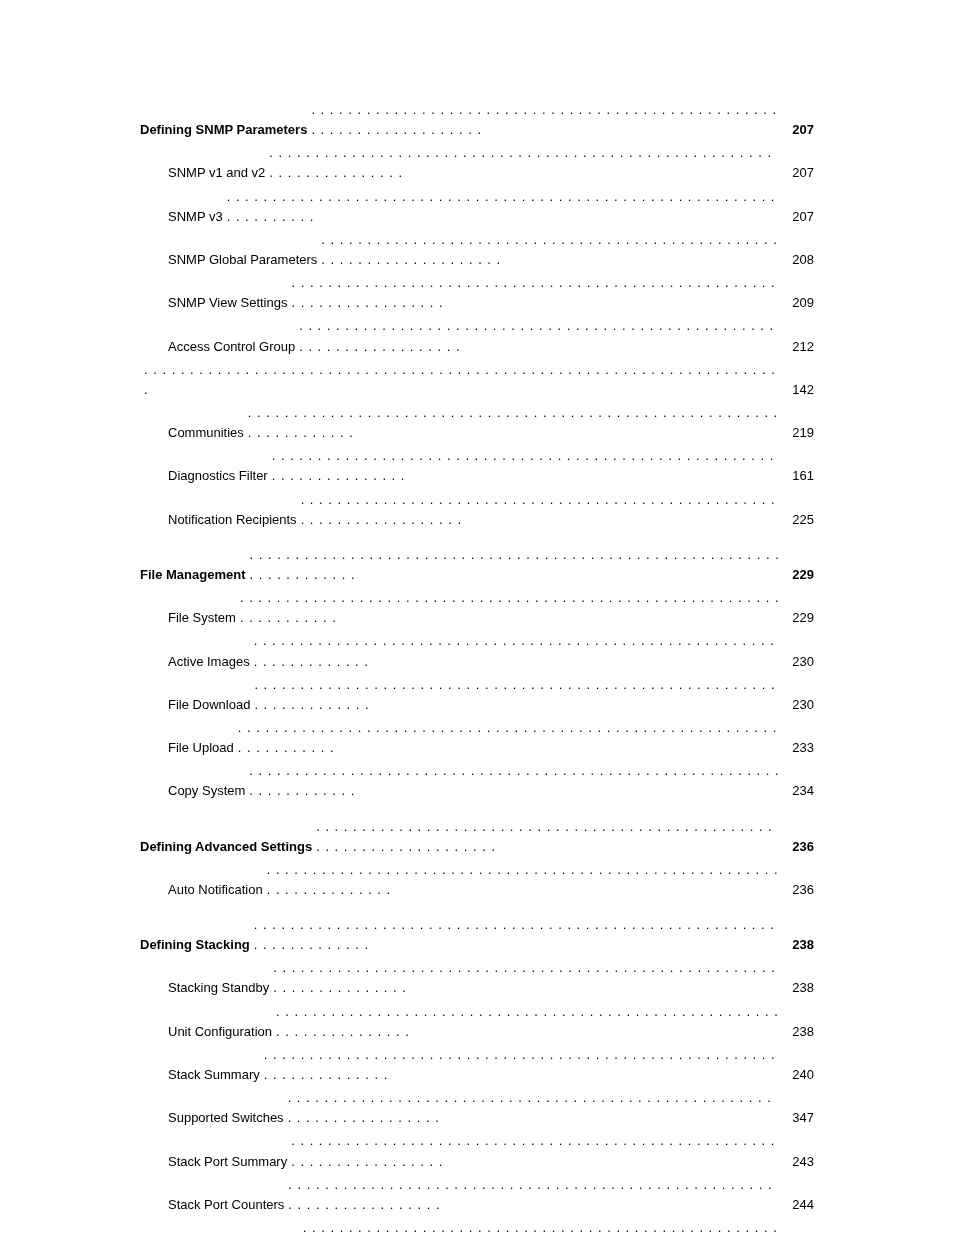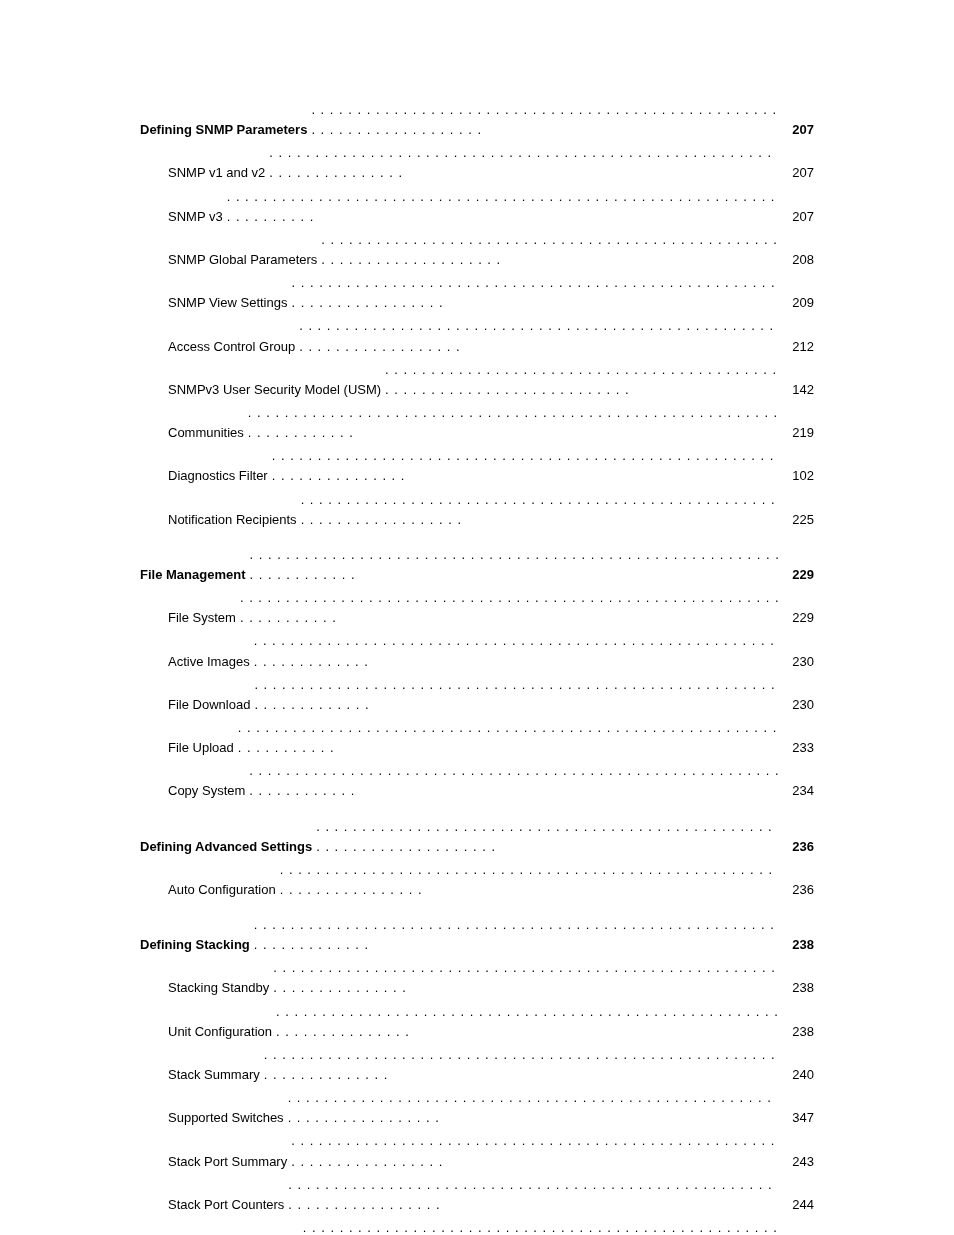--- a/index.html
+++ b/index.html
@@ -95,33 +95,32 @@
         <span class="entry-text">SNMP View Settings</span>
         <span class="dots">. . . . . . . . . . . . . . . . . . . . . . . . . . . . . . . . . . . . . . . . . . . . . . . . . . . . . . . . . . . . . . . . . . . . . .</span>
         <span class="page-num">209</span>
       </div>
       <div class="toc-row sub-entry">
         <span class="entry-text">Access Control Group</span>
         <span class="dots">. . . . . . . . . . . . . . . . . . . . . . . . . . . . . . . . . . . . . . . . . . . . . . . . . . . . . . . . . . . . . . . . . . . . . .</span>
         <span class="page-num">212</span>
       </div>
       <div class="toc-row sub-entry">
-        <span class="entry-text">SNMPv3 User Security Model (USM)</span>
         <span class="dots">. . . . . . . . . . . . . . . . . . . . . . . . . . . . . . . . . . . . . . . . . . . . . . . . . . . . . . . . . . . . . . . . . . . . . .</span>
         <span class="page-num">142</span>
       </div>
       <div class="toc-row sub-entry">
         <span class="entry-text">Communities</span>
         <span class="dots">. . . . . . . . . . . . . . . . . . . . . . . . . . . . . . . . . . . . . . . . . . . . . . . . . . . . . . . . . . . . . . . . . . . . . .</span>
         <span class="page-num">219</span>
       </div>
       <div class="toc-row sub-entry">
         <span class="entry-text">Diagnostics Filter</span>
         <span class="dots">. . . . . . . . . . . . . . . . . . . . . . . . . . . . . . . . . . . . . . . . . . . . . . . . . . . . . . . . . . . . . . . . . . . . . .</span>
-        <span class="page-num">102</span>
+        <span class="page-num">161</span>
       </div>
       <div class="toc-row sub-entry">
         <span class="entry-text">Notification Recipients</span>
         <span class="dots">. . . . . . . . . . . . . . . . . . . . . . . . . . . . . . . . . . . . . . . . . . . . . . . . . . . . . . . . . . . . . . . . . . . . . .</span>
         <span class="page-num">225</span>
       </div>
       <div style="height: 12px;"></div>
       <div class="toc-row section-header">
         <span class="entry-text">File Management</span>
         <span class="dots">. . . . . . . . . . . . . . . . . . . . . . . . . . . . . . . . . . . . . . . . . . . . . . . . . . . . . . . . . . . . . . . . . . . . . .</span>
@@ -152,21 +151,21 @@
         <span class="dots">. . . . . . . . . . . . . . . . . . . . . . . . . . . . . . . . . . . . . . . . . . . . . . . . . . . . . . . . . . . . . . . . . . . . . .</span>
         <span class="page-num">234</span>
       </div>
       <div style="height: 12px;"></div>
       <div class="toc-row section-header">
         <span class="entry-text">Defining Advanced Settings</span>
         <span class="dots">. . . . . . . . . . . . . . . . . . . . . . . . . . . . . . . . . . . . . . . . . . . . . . . . . . . . . . . . . . . . . . . . . . . . . .</span>
         <span class="page-num">236</span>
       </div>
       <div class="toc-row sub-entry">
-        <span class="entry-text">Auto Configuration</span>
+        <span class="entry-text">Auto Notification</span>
         <span class="dots">. . . . . . . . . . . . . . . . . . . . . . . . . . . . . . . . . . . . . . . . . . . . . . . . . . . . . . . . . . . . . . . . . . . . . .</span>
         <span class="page-num">236</span>
       </div>
       <div style="height: 12px;"></div>
       <div class="toc-row section-header">
         <span class="entry-text">Defining Stacking</span>
         <span class="dots">. . . . . . . . . . . . . . . . . . . . . . . . . . . . . . . . . . . . . . . . . . . . . . . . . . . . . . . . . . . . . . . . . . . . . .</span>
         <span class="page-num">238</span>
       </div>
       <div class="toc-row sub-entry">

